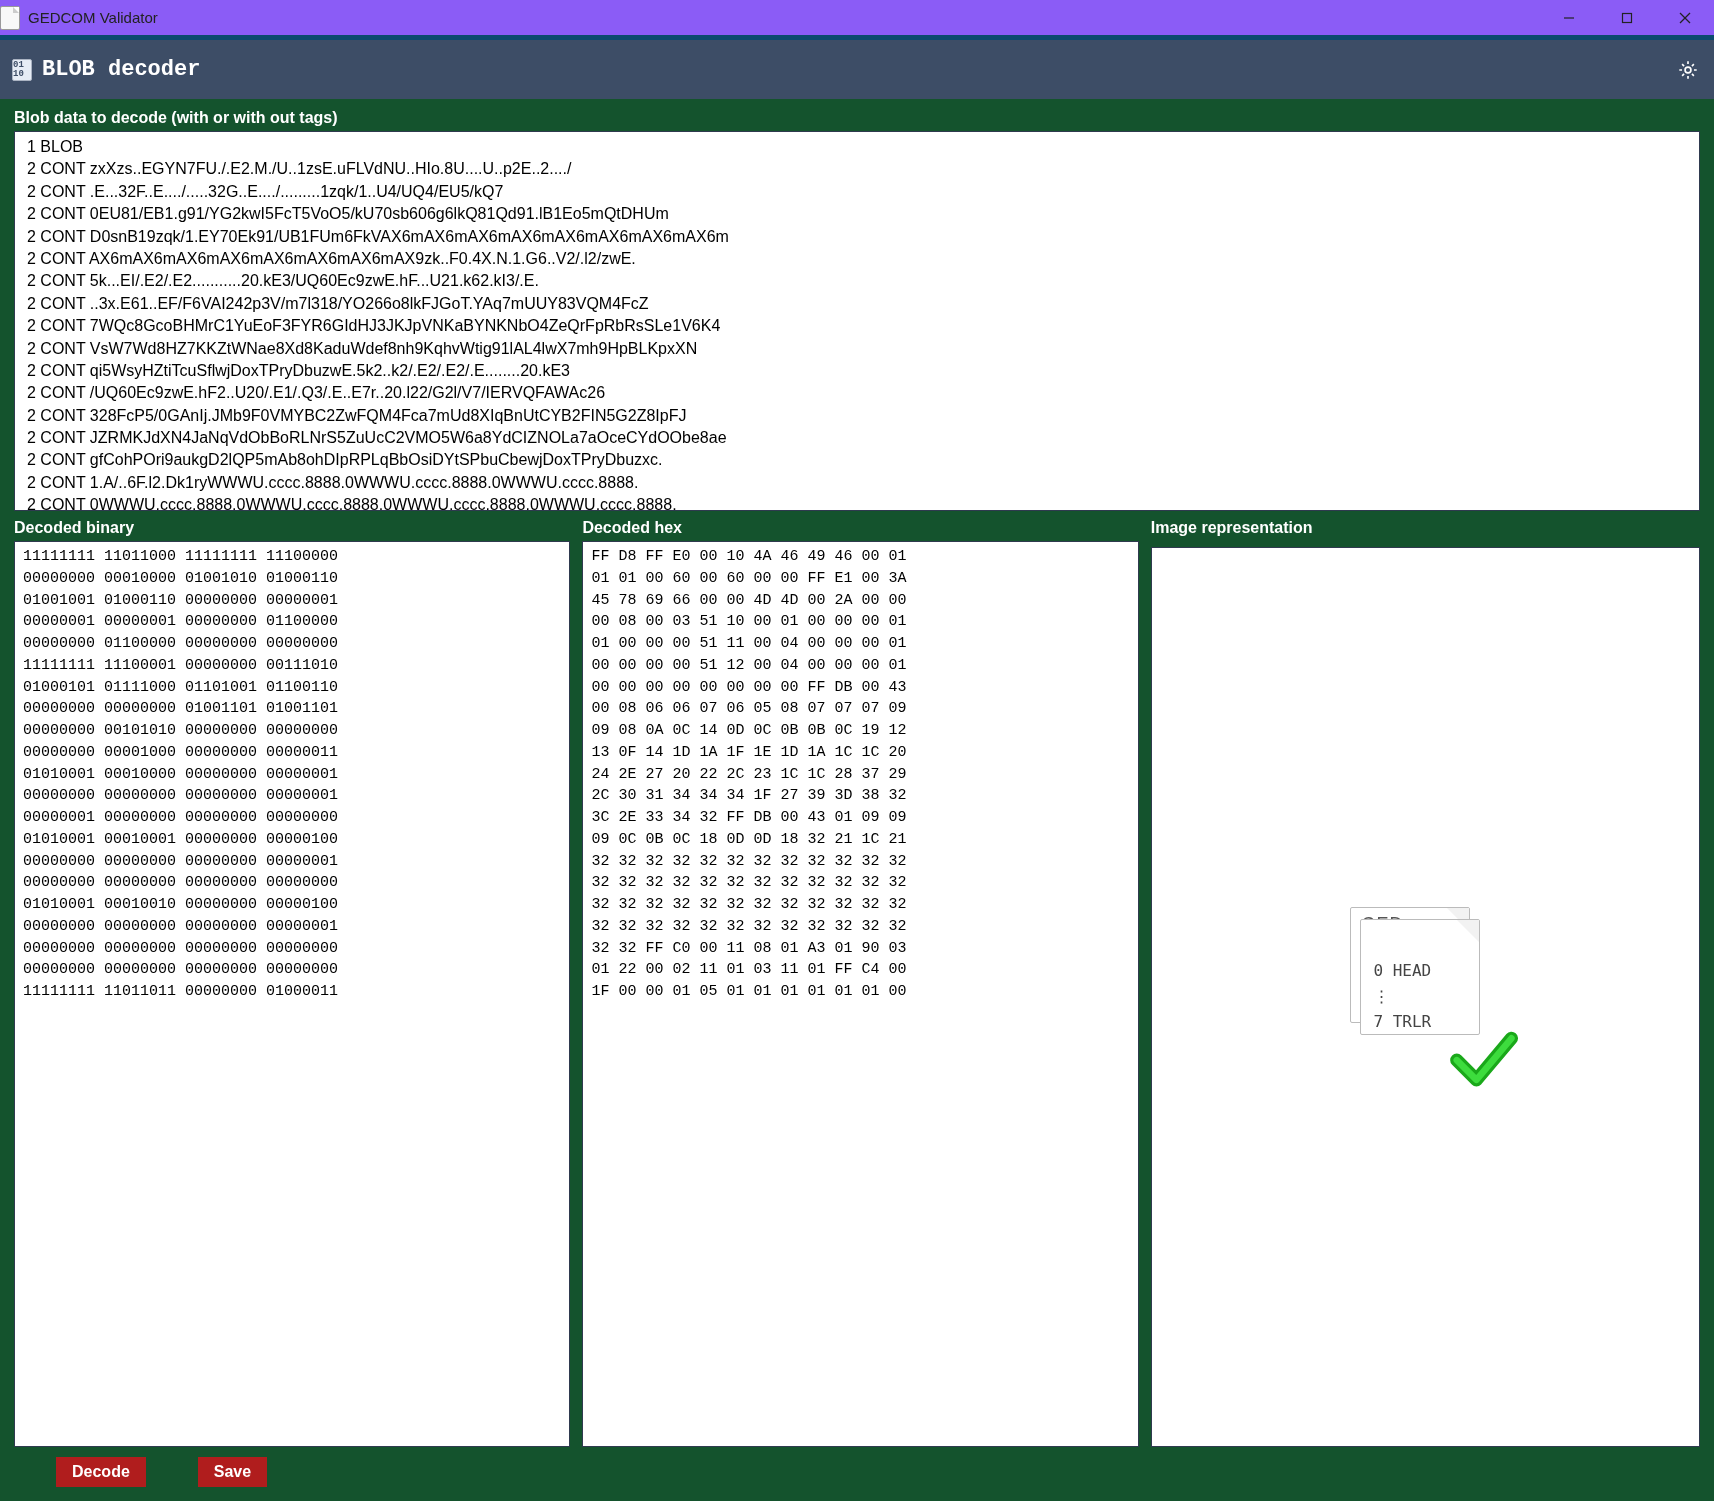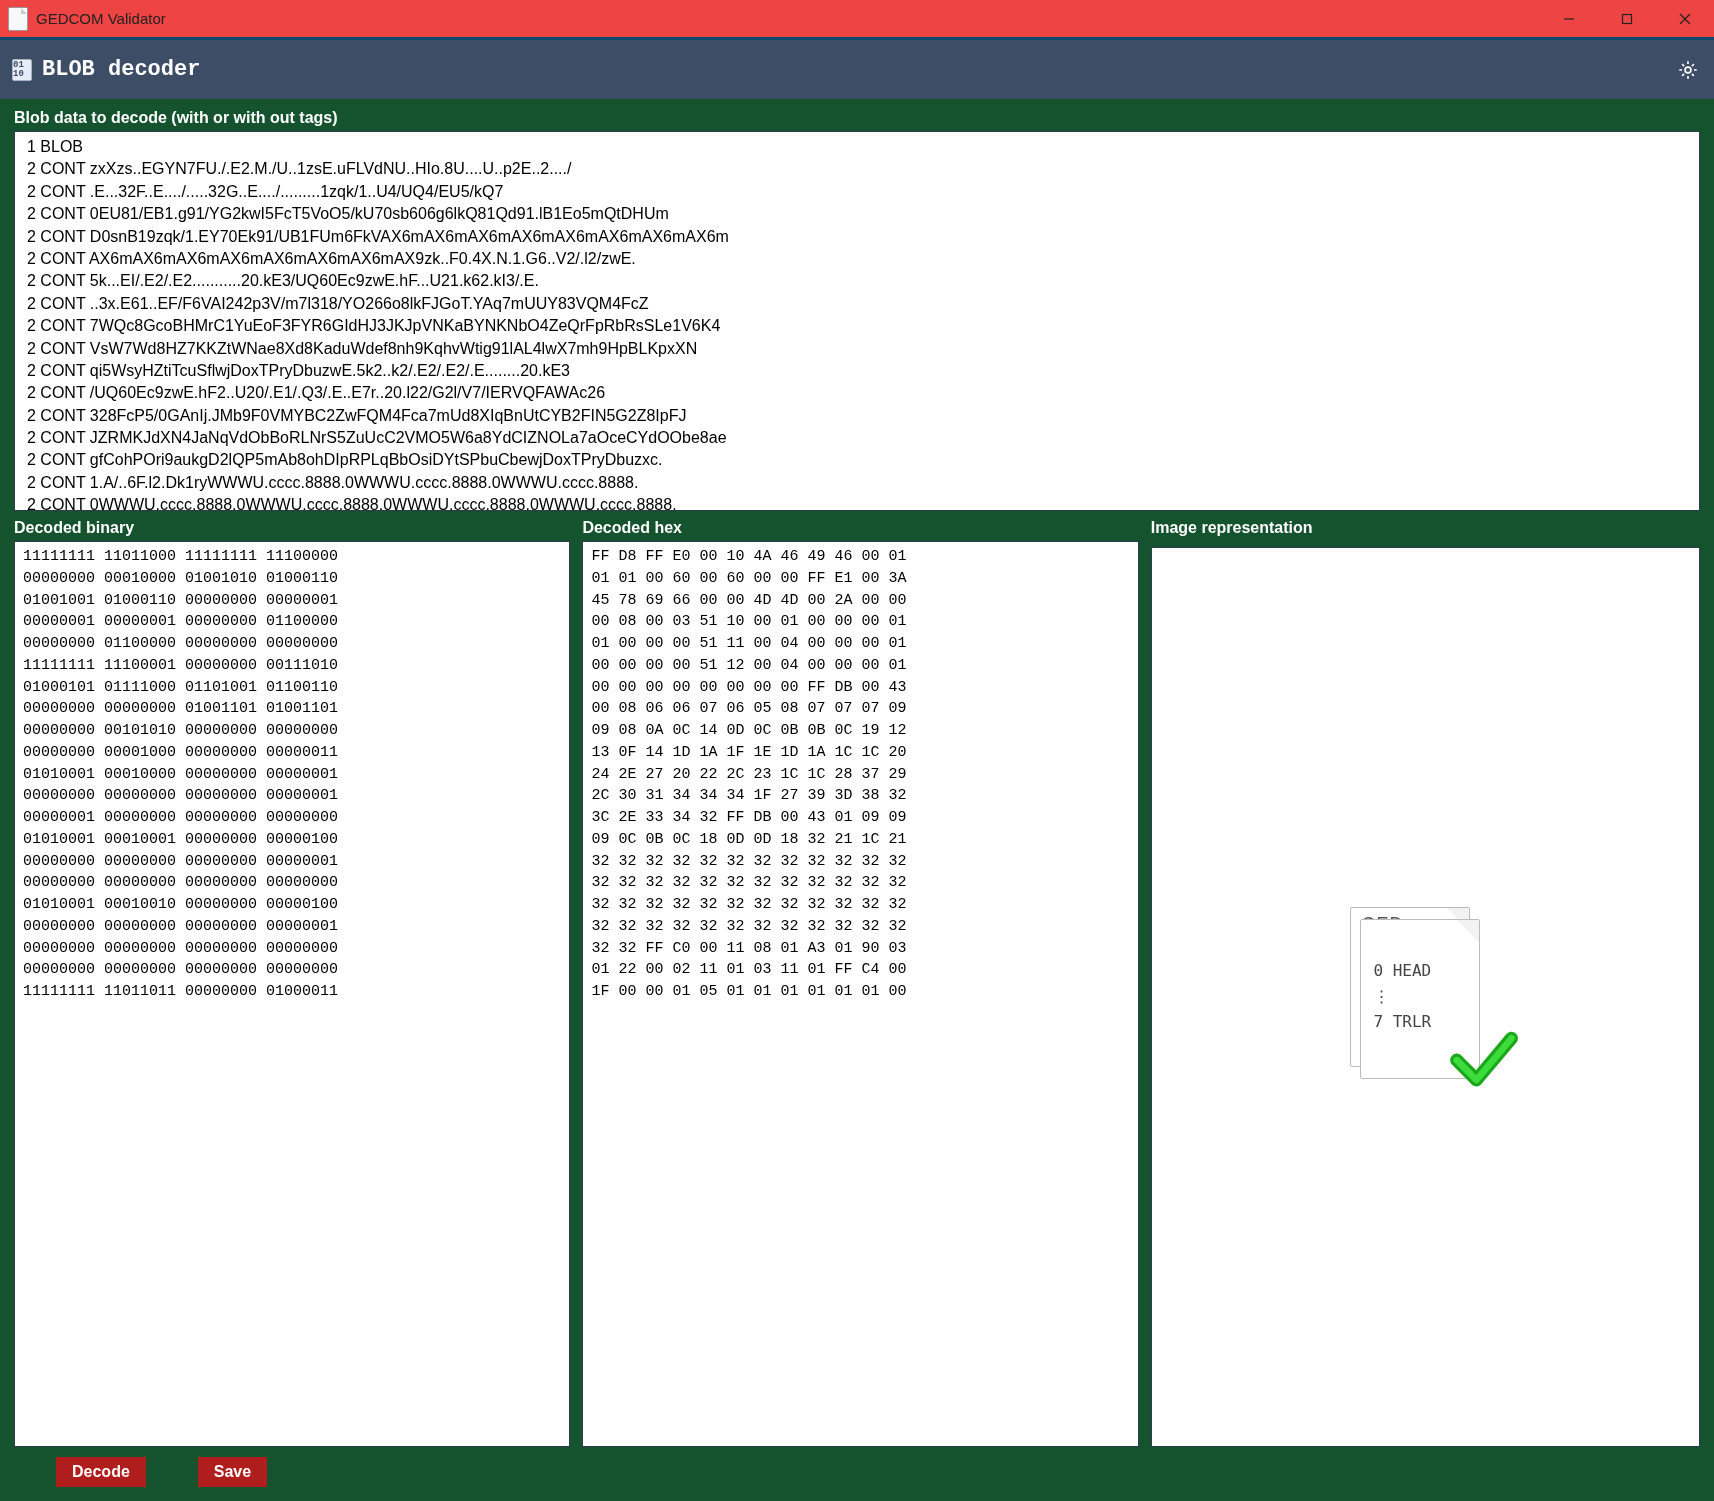--- a/index.html
+++ b/index.html
@@ -2,26 +2,25 @@
 <html><head>
 <meta charset="utf-8">
 <style>
   * { box-sizing: border-box; margin: 0; padding: 0; }
   html, body { width: 100%; height: 100%; font-family: "Segoe UI", Arial, sans-serif; background: #fff; }
   body { display: flex; flex-direction: column; }
 
   
   .titlebar {
     height: 40px;
-    background: #ef4444;
+    background: #8b5cf6;
     display: flex;
     align-items: center;
     justify-content: space-between;
-    border-bottom: 3px solid #0c4a6e;
-    padding-left: 8px;
+    border-bottom: 5px solid #0c4a6e;
   }
   .titlebar-left { display: flex; align-items: center; gap: 8px; }
   .app-icon {
     width: 20px; height: 24px;
     border: 1px solid #999;
     border-radius: 2px;
     background: #f8f8f8;
     position: relative;
     display:inline-block;
   }
@@ -138,21 +137,21 @@
     justify-content: center;
   }
 
   
   .ged-file {
     position: relative;
     width: 150px; height: 180px;
   }
   .ged-page {
     position:absolute;
-    width: 120px; height: 160px;
+    width: 120px; height: 116px;
     background:#fff;
     border:1px solid #bbb;
     border-radius:2px;
   }
   .ged-page.back { left:0; top:0; }
   .ged-page.front { left:10px; top:12px; }
   .ged-page::after {
     content:""; position:absolute; top:0; right:0;
     width:0;height:0;
     border-top:22px solid #f2f2f2;

